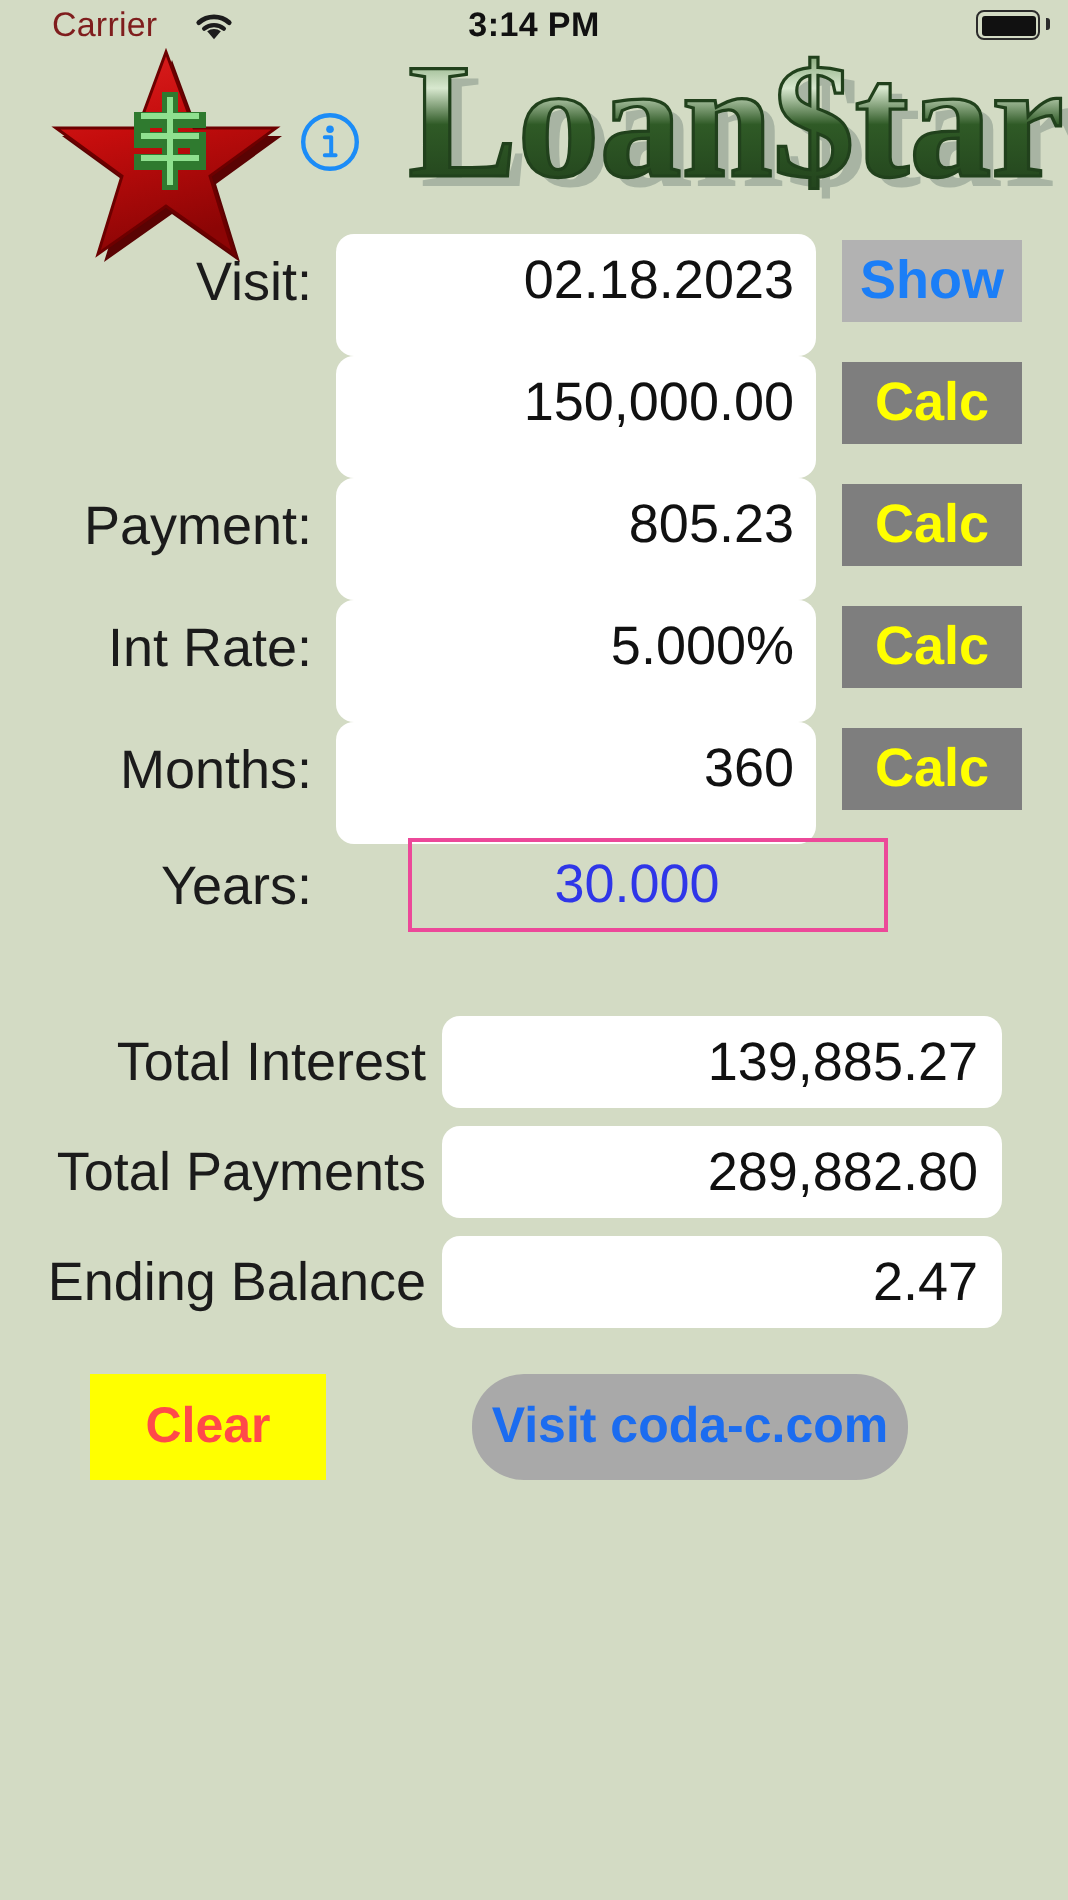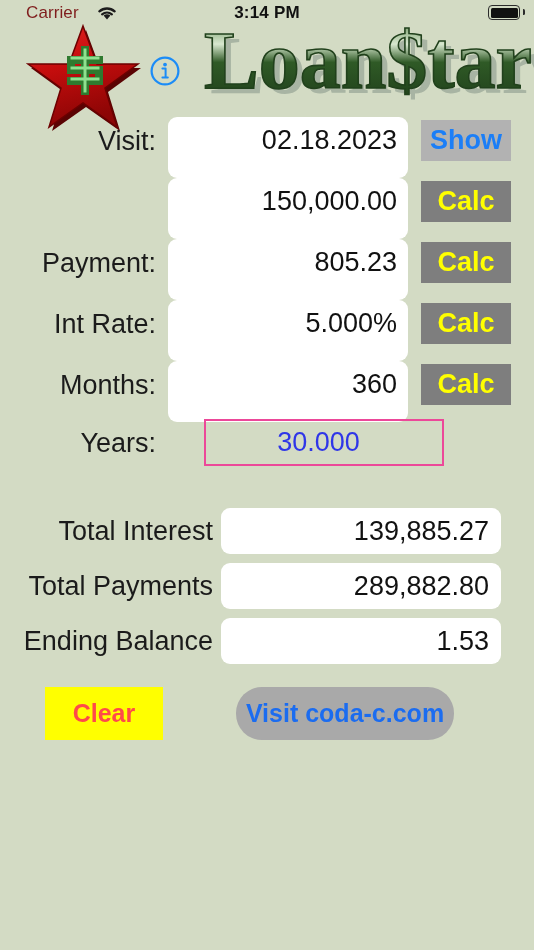--- a/index.html
+++ b/index.html
@@ -332,17 +332,17 @@
   <div class="trow-field">139,885.27</div>
 </div>
 
 <div class="trow" style="top:563px">
   <div class="trow-label">Total Payments</div>
   <div class="trow-field">289,882.80</div>
 </div>
 
 <div class="trow" style="top:618px">
   <div class="trow-label">Ending Balance</div>
-  <div class="trow-field">1.53</div>
+  <div class="trow-field">2.47</div>
 </div>
 
 <div class="btn-clear">Clear</div>
 <div class="btn-visit">Visit coda-c.com</div>
 
 </body></html>

